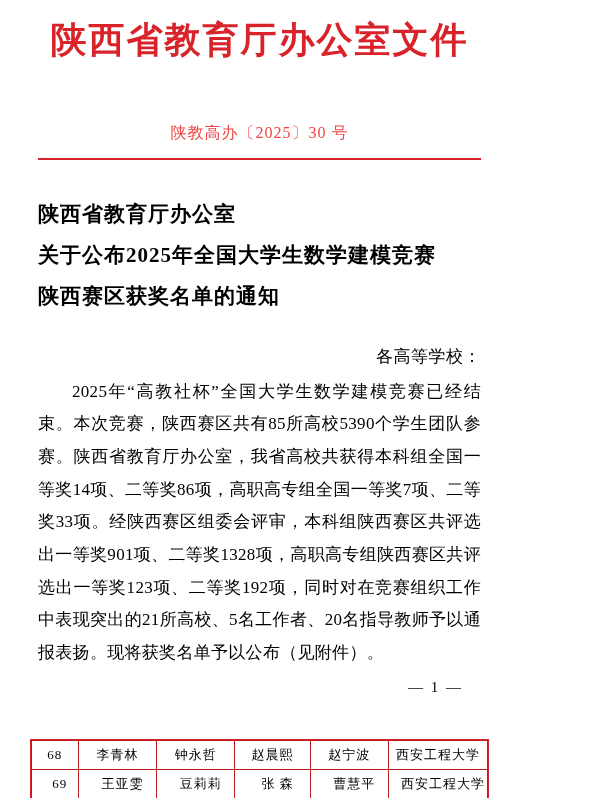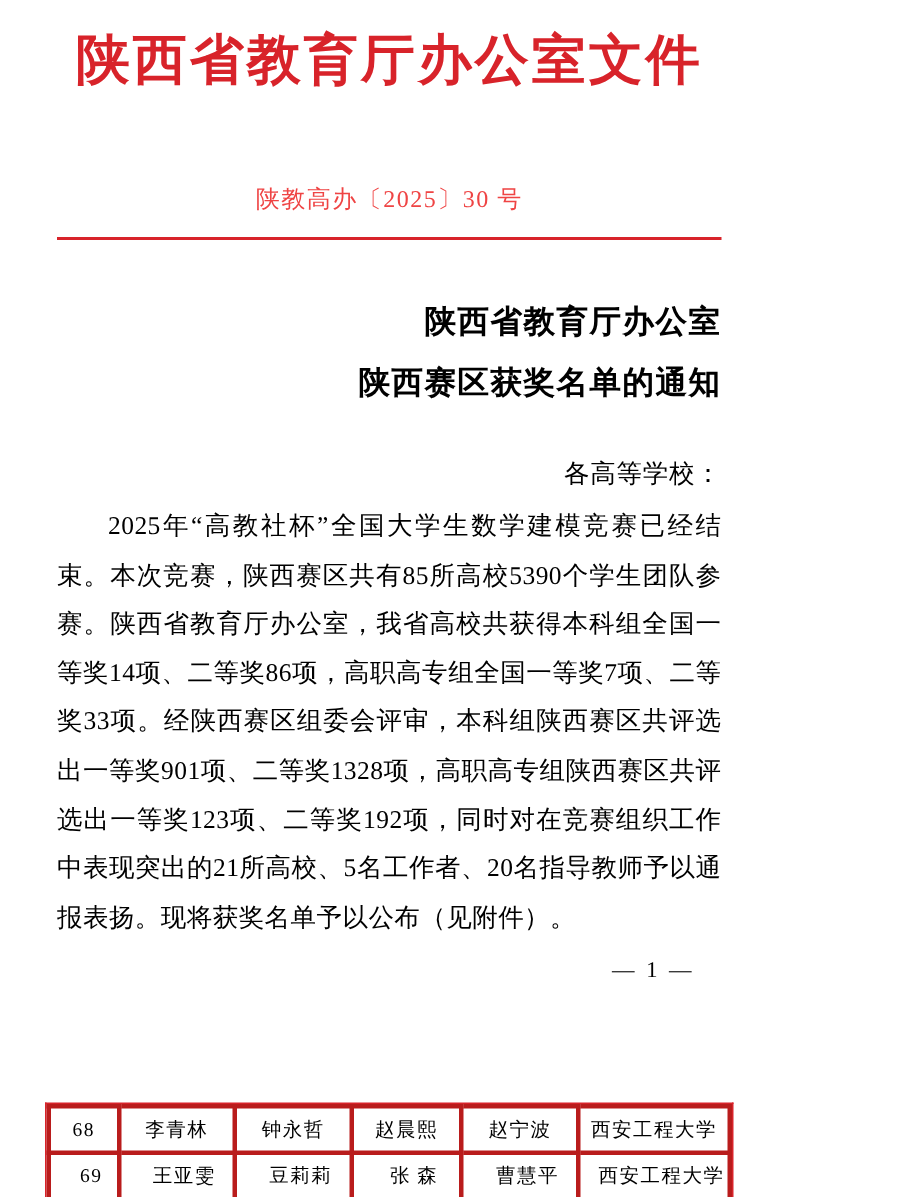--- a/index.html
+++ b/index.html
@@ -51,21 +51,21 @@
   
   .red-rule {
     margin-top: 14px;
     height: 2px;
     background: #d8232a;
     width: 100%;
   }
 
   
   .main-title {
-    text-align: right;
+    text-align: left;
     margin-top: 34px;
   }
   .main-title-line {
     font-weight: bold;
     font-size: 21px;
     line-height: 1.95;
     letter-spacing: 1px;
     color: #000;
     white-space: nowrap;
   }
@@ -106,21 +106,21 @@
     border-bottom: none;
     box-sizing: border-box;
   }
   table.award-table {
     width: 100%;
     border-collapse: collapse;
     font-size: 13px;
     font-family: "Liberation Serif", "DejaVu Serif", serif;
   }
   table.award-table td {
-    border: 3px solid #b91c1c;
+    border: 1px solid #b91c1c;
     text-align: center;
     padding: 3px 2px;
     height: 22px;
     white-space: nowrap;
     letter-spacing: 1px;
   }
   table.award-table td.col-idx { width: 40px; }
   table.award-table td.col-n1,
   table.award-table td.col-n2,
   table.award-table td.col-n3,
@@ -136,20 +136,21 @@
   <div class="doc-header">
     <div class="doc-header-title">陕西省教育厅办公室文件</div>
   </div>
 
   <div class="doc-number">陕教高办〔2025〕30 号</div>
 
   <div class="red-rule"></div>
 
   <div class="main-title">
     <div class="main-title-line">陕西省教育厅办公室</div>
+    <div class="main-title-line">关于公布2025年全国大学生数学建模竞赛</div>
     <div class="main-title-line">陕西赛区获奖名单的通知</div>
   </div>
 
   <div class="salutation">各高等学校：</div>
 
   <div class="body-para">2025年“高教社杯”全国大学生数学建模竞赛已经结束。本次竞赛，陕西赛区共有85所高校5390个学生团队参赛。陕西省教育厅办公室，我省高校共获得本科组全国一等奖14项、二等奖86项，高职高专组全国一等奖7项、二等奖33项。经陕西赛区组委会评审，本科组陕西赛区共评选出一等奖901项、二等奖1328项，高职高专组陕西赛区共评选出一等奖123项、二等奖192项，同时对在竞赛组织工作中表现突出的21所高校、5名工作者、20名指导教师予以通报表扬。现将获奖名单予以公布（见附件）。</div>
 
   <div class="page-number">— 1 —</div>
 
   <div class="table-wrap">

